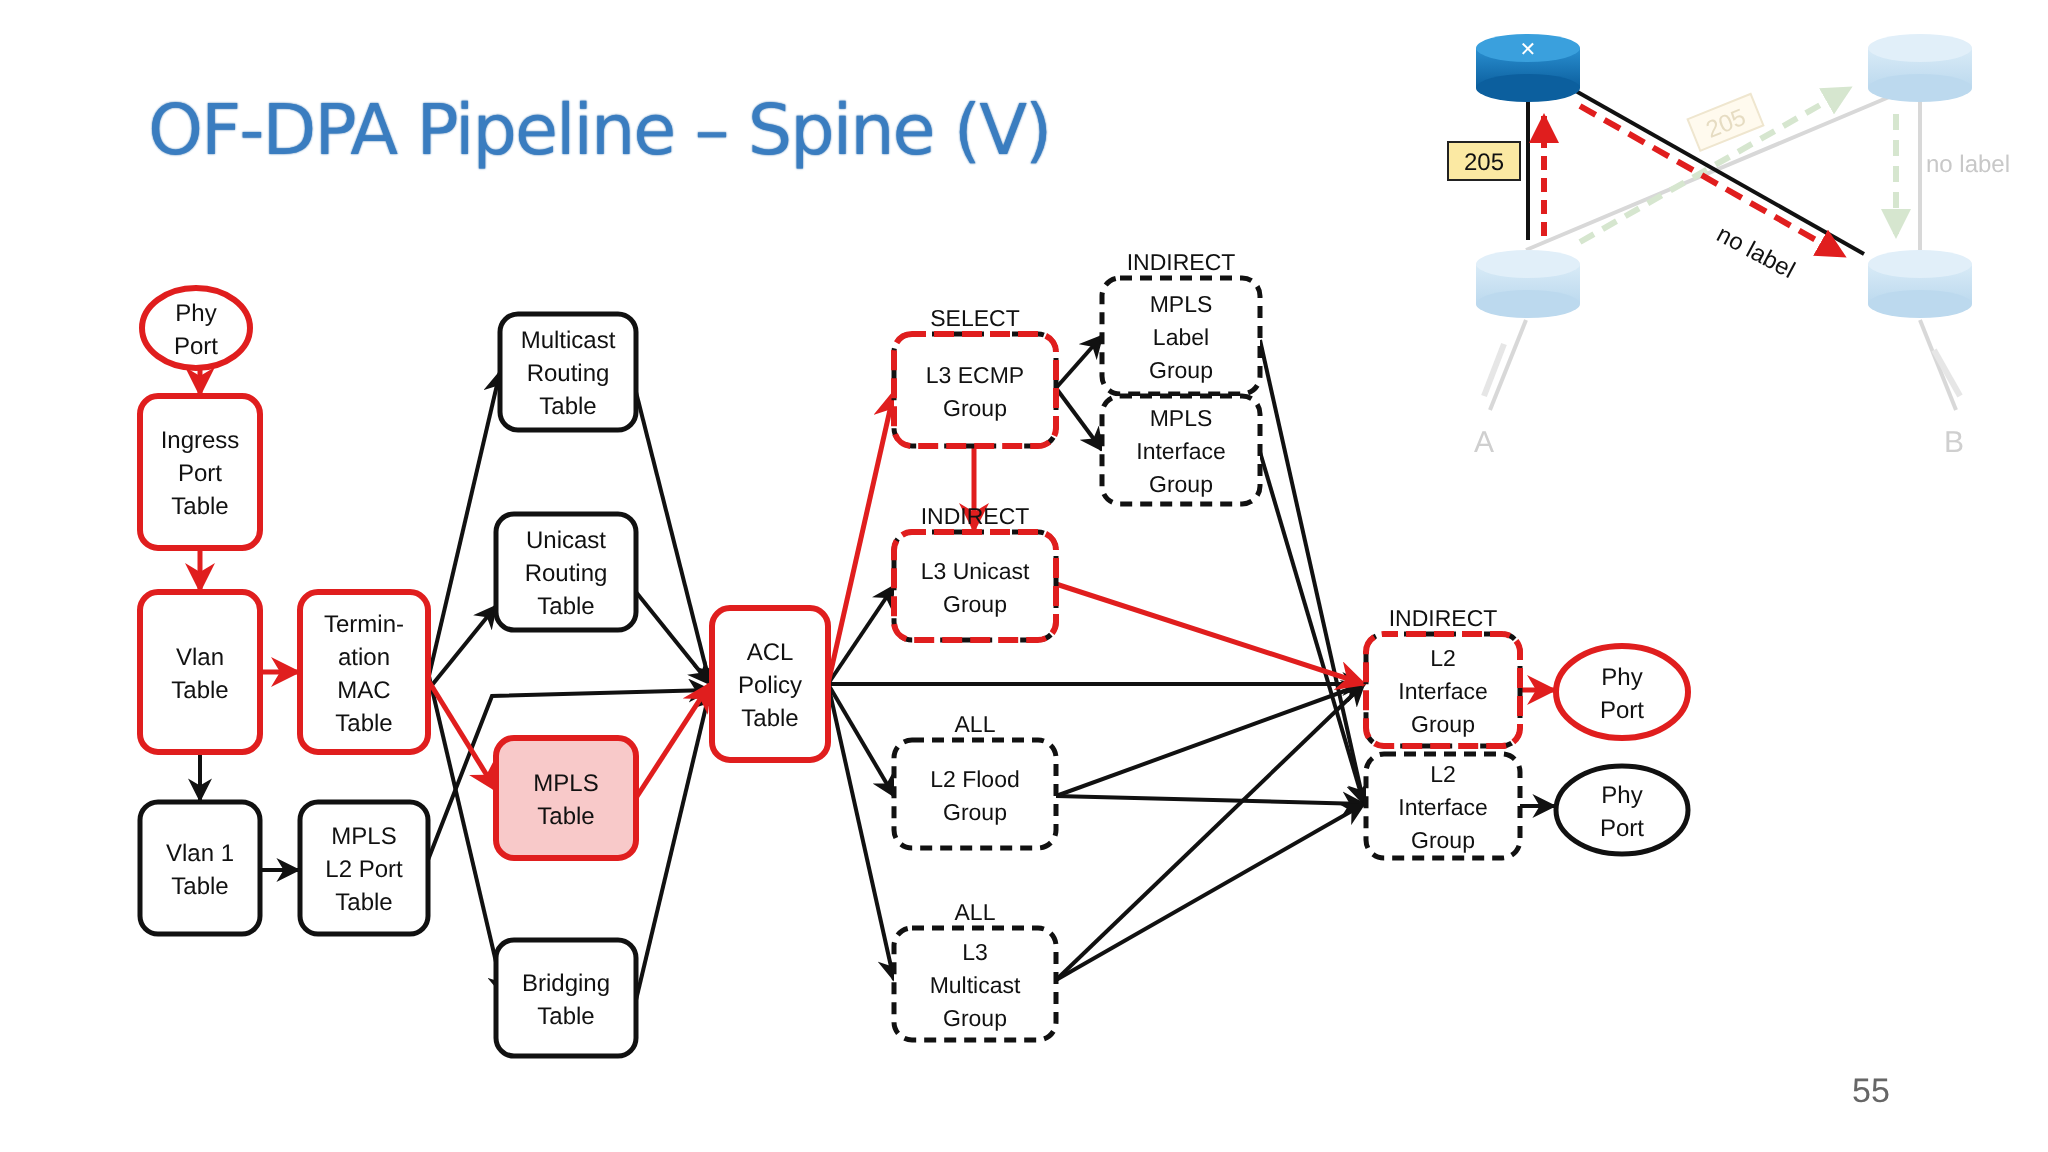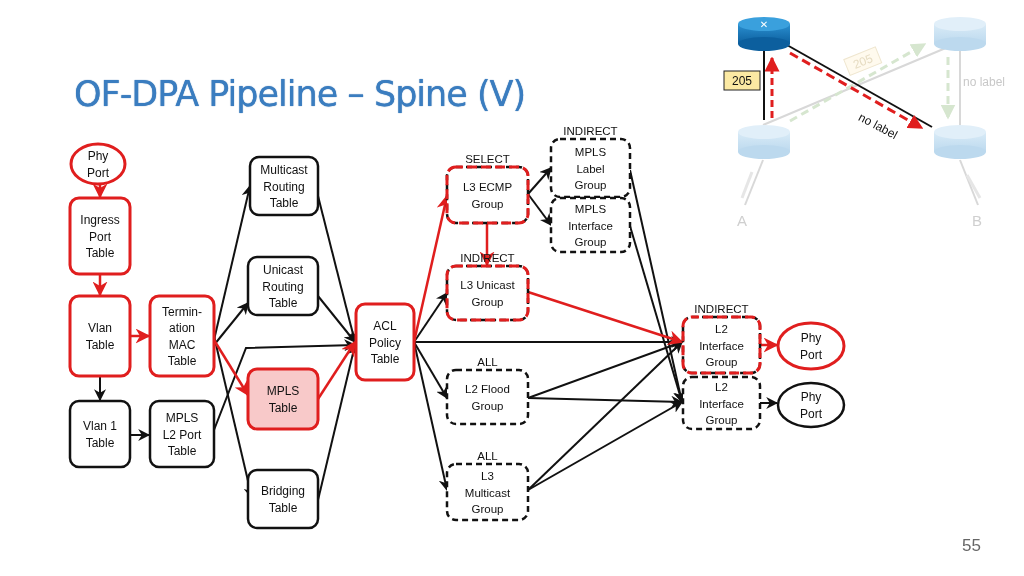--- a/index.html
+++ b/index.html
@@ -1,18 +1,18 @@
 <!DOCTYPE html>
 <html><head>
 <meta charset="utf-8">
 <style>
   html,body{margin:0;padding:0;background:#ffffff;}
   body{width:1024px;height:576px;position:relative;overflow:hidden;font-family:"Liberation Sans",sans-serif;}
-  #title{position:absolute;left:74px;top:46px;font-size:35px;color:#3a7dc0;font-family:"DejaVu Sans",sans-serif;letter-spacing:-1px;text-shadow:0 0 1px #2c6aa8;margin-top:28px;}
-  #page-num{position:absolute;left:962px;top:536px;font-size:17px;color:#666;}
+  #title{position:absolute;left:74px;top:46px;font-size:35px;color:#3a7dc0;font-family:"DejaVu Sans",sans-serif;letter-spacing:-1px;text-shadow:0 0 1px #2c6aa8;}
+  #page-num{position:absolute;left:926px;top:536px;font-size:17px;color:#666;}
   svg{position:absolute;left:0;top:0;}
   .lbl{font-family:"Liberation Sans",sans-serif;font-size:12px;fill:#111;text-anchor:middle;}
   .glbl{font-family:"Liberation Sans",sans-serif;font-size:11.5px;fill:#111;text-anchor:middle;}
 </style>
 </head>
 <body>
 
 <div id="title">OF-DPA Pipeline – Spine (V)</div>
 
 <svg id="diagram" width="1024" height="576" viewBox="0 0 1024 576">

